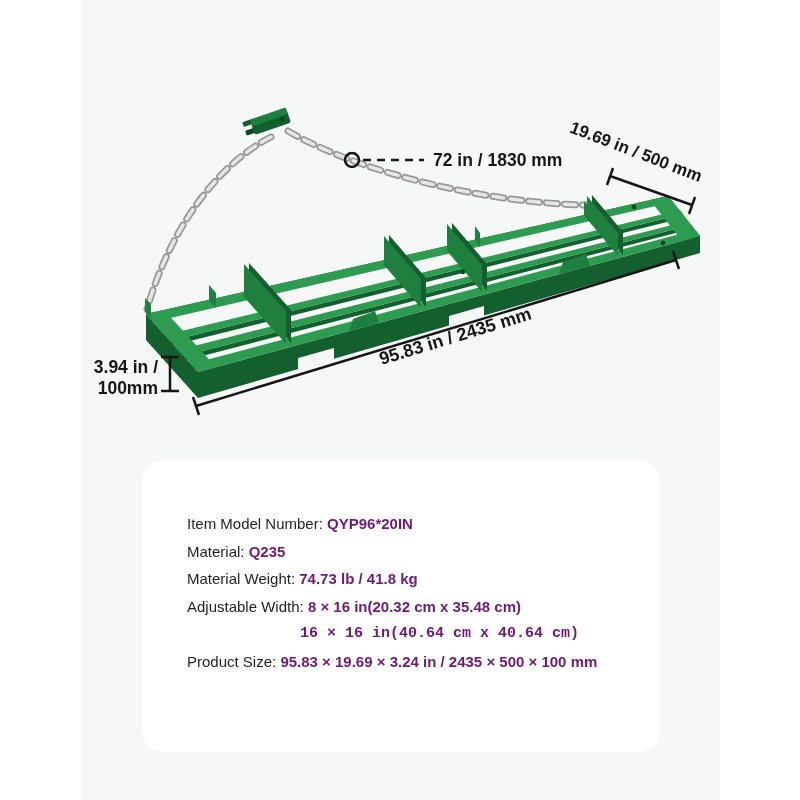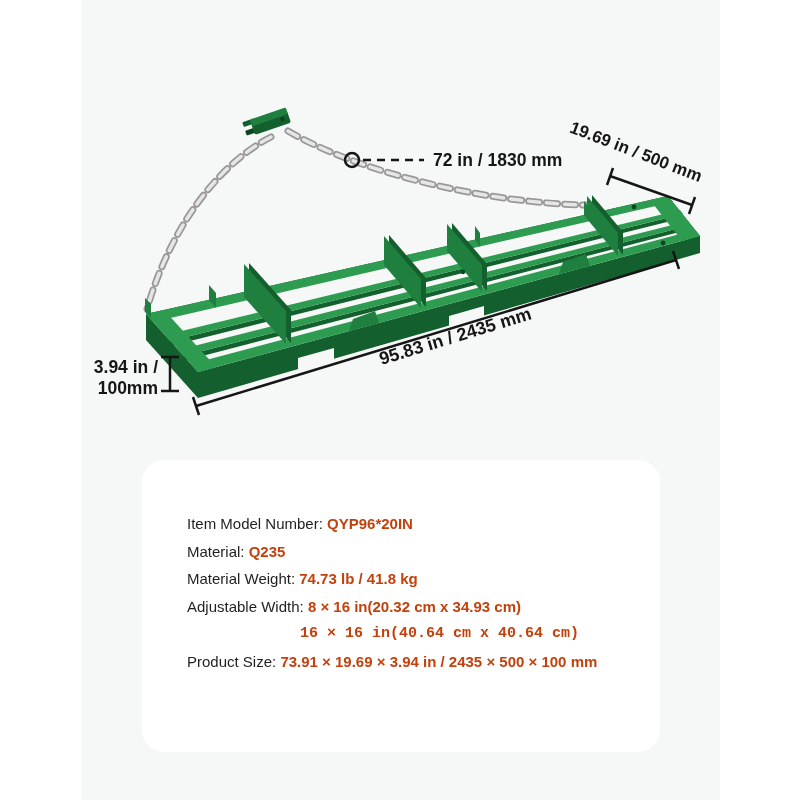--- a/index.html
+++ b/index.html
@@ -17,21 +17,21 @@
     font-weight:600;
   }
   .spec-panel{
     position:absolute;left:142px;top:460px;width:518px;height:292px;
     background:#ffffff;border-radius:22px;box-sizing:border-box;
     padding:50px 18px 0 45px;
   }
   .spec-row{
     font-size:15px;line-height:27.5px;color:#1f1f1f;white-space:nowrap;
   }
-  .spec-row .spec-value{color:#c2410c;font-weight:700;text-align:center;}
+  .spec-row .spec-value{color:#701a75;font-weight:700;text-align:center;}
   .spec-row.indent{padding-left:113px;font-family:Liberation Mono, monospace;}
 </style>
 </head>
 <body>
 
 <div class="canvas"></div>
 
 <svg class="art" width="800" height="800" viewBox="0 0 800 800">
 
   <g fill="none" stroke-linecap="round">
@@ -131,21 +131,21 @@
   <div class="spec-row">
     <span class="spec-label">Item Model Number: </span><span class="spec-value">QYP96*20IN</span>
   </div>
   <div class="spec-row">
     <span class="spec-label">Material: </span><span class="spec-value">Q235</span>
   </div>
   <div class="spec-row">
     <span class="spec-label">Material Weight: </span><span class="spec-value">74.73 lb / 41.8 kg</span>
   </div>
   <div class="spec-row">
-    <span class="spec-label">Adjustable Width: </span><span class="spec-value">8 × 16 in(20.32 cm x 34.93 cm)</span>
+    <span class="spec-label">Adjustable Width: </span><span class="spec-value">8 × 16 in(20.32 cm x 35.48 cm)</span>
   </div>
   <div class="spec-row indent">
     <span class="spec-label"></span><span class="spec-value">16 × 16 in(40.64 cm x 40.64 cm)</span>
   </div>
   <div class="spec-row">
-    <span class="spec-label">Product Size: </span><span class="spec-value">73.91 × 19.69 × 3.94 in / 2435 × 500 × 100 mm</span>
+    <span class="spec-label">Product Size: </span><span class="spec-value">95.83 × 19.69 × 3.24 in / 2435 × 500 × 100 mm</span>
   </div>
 </div>
 
 </body></html>

